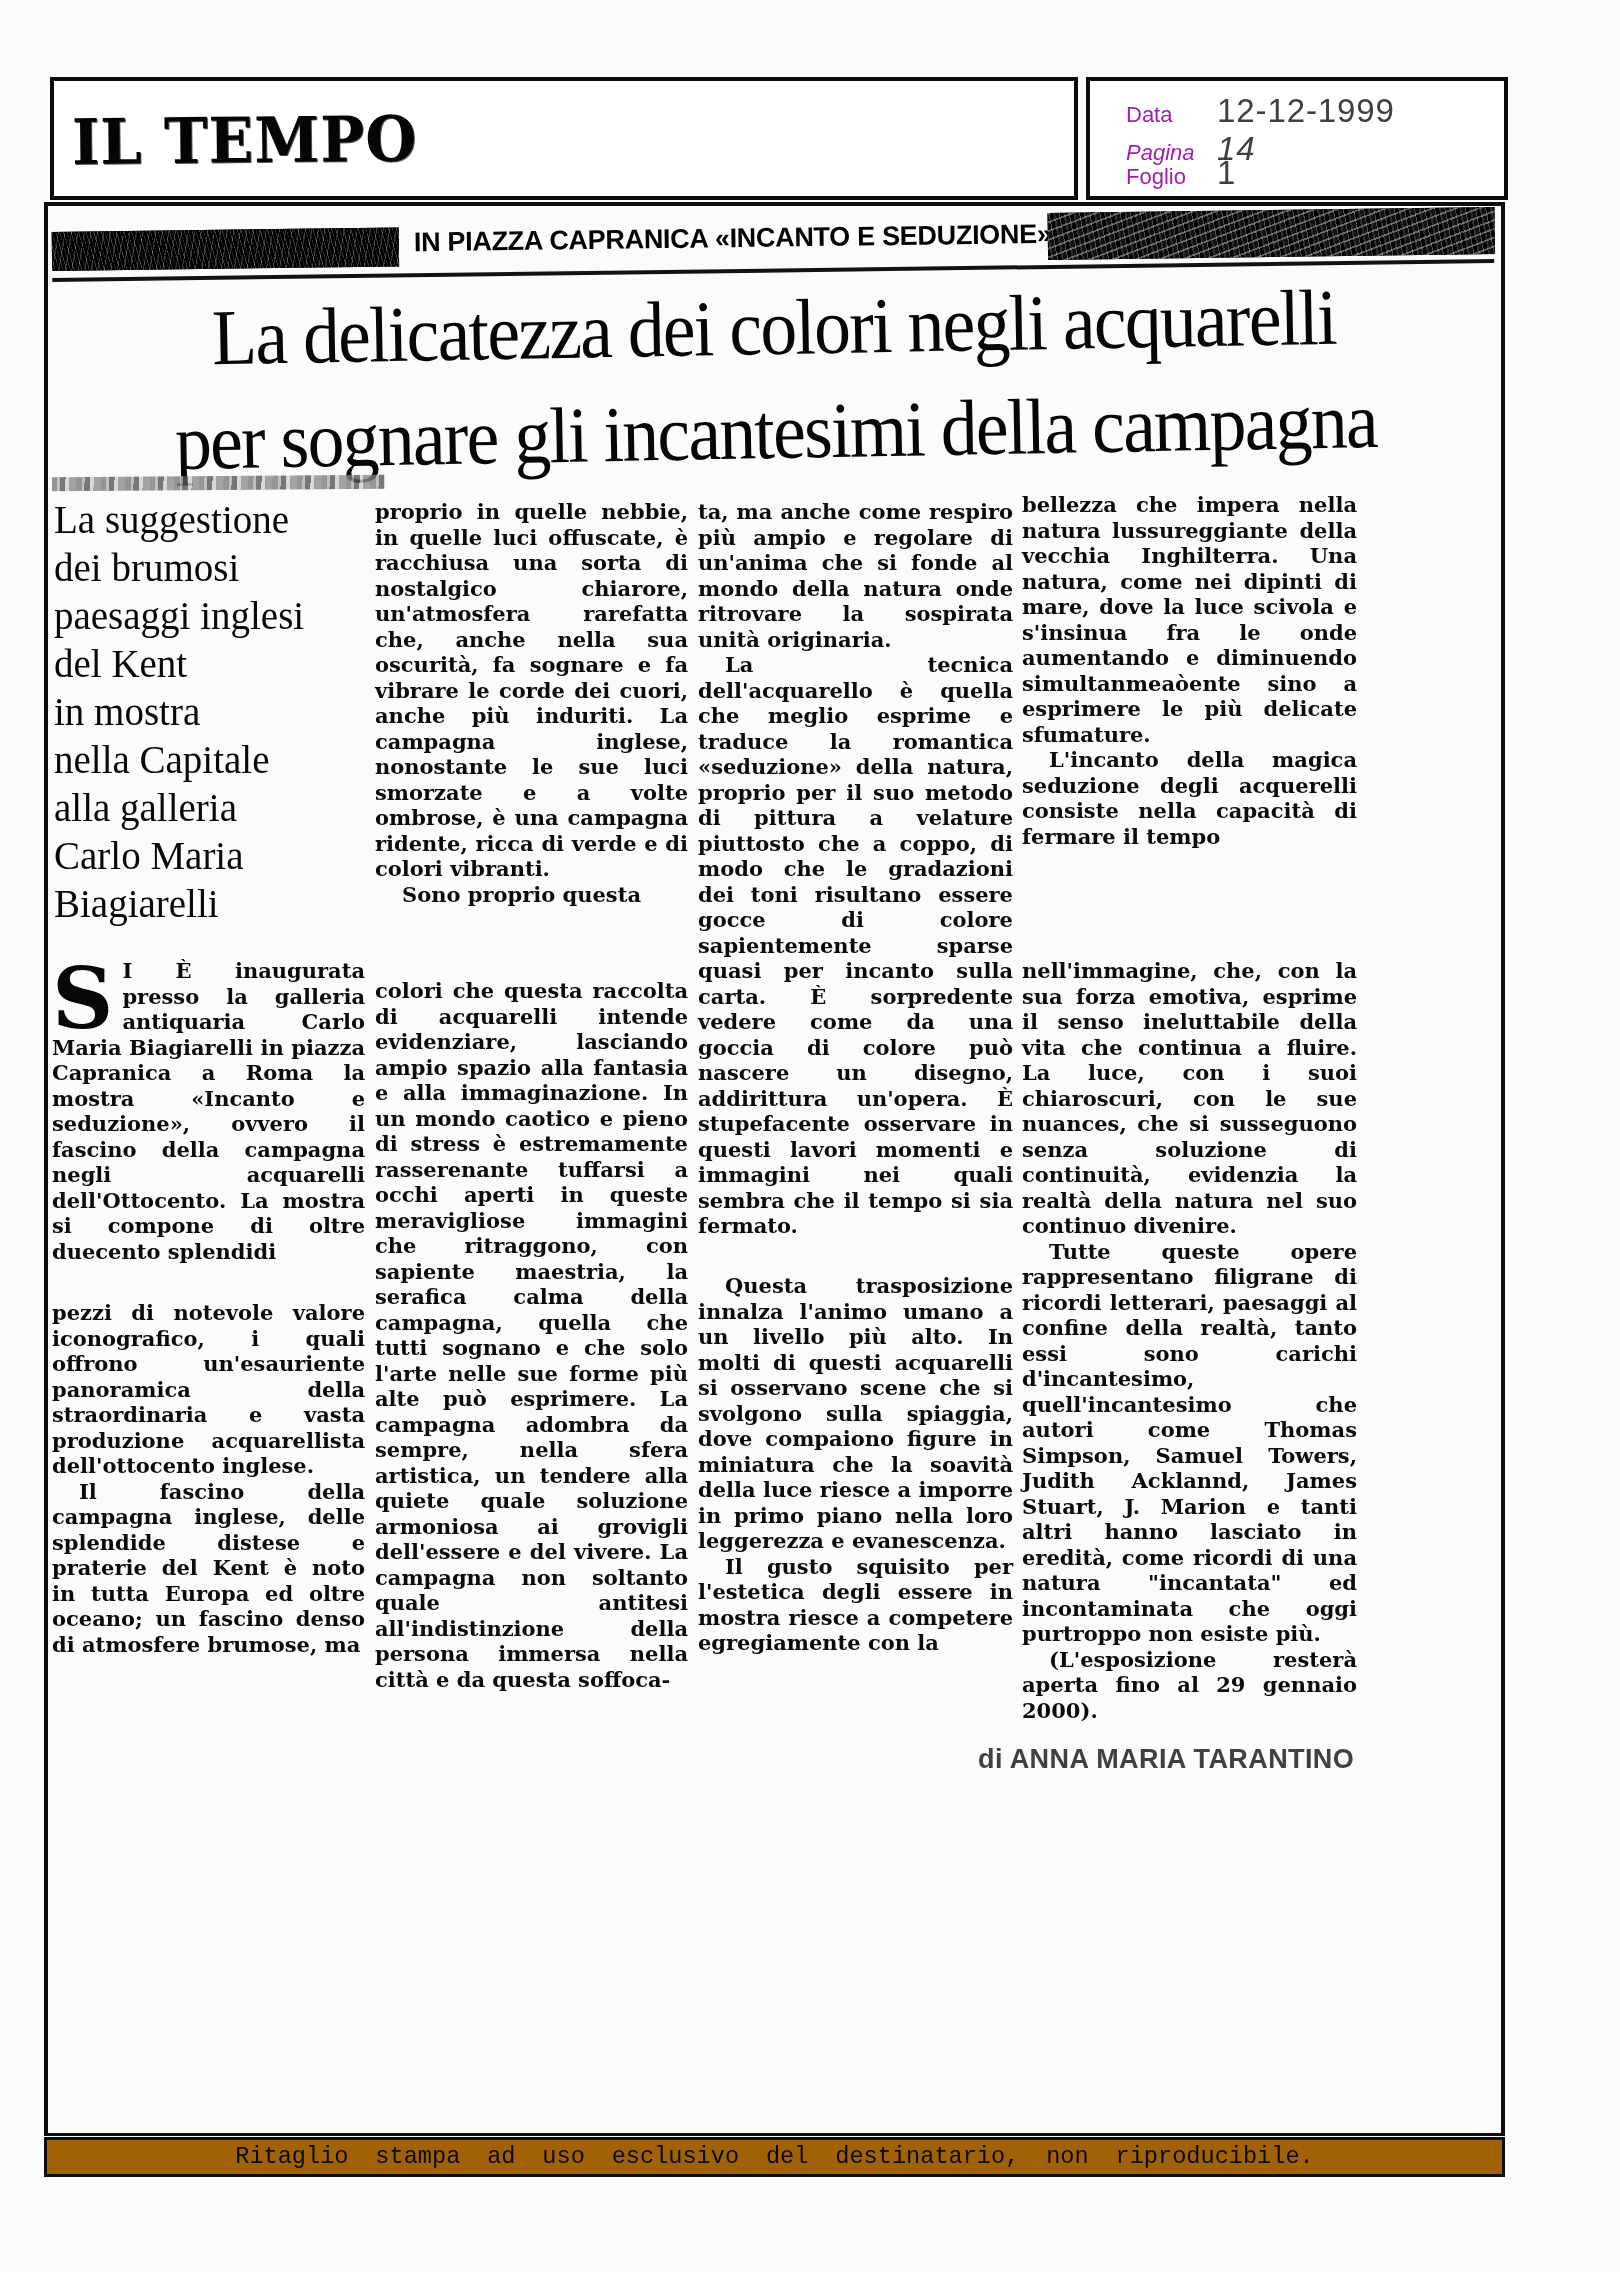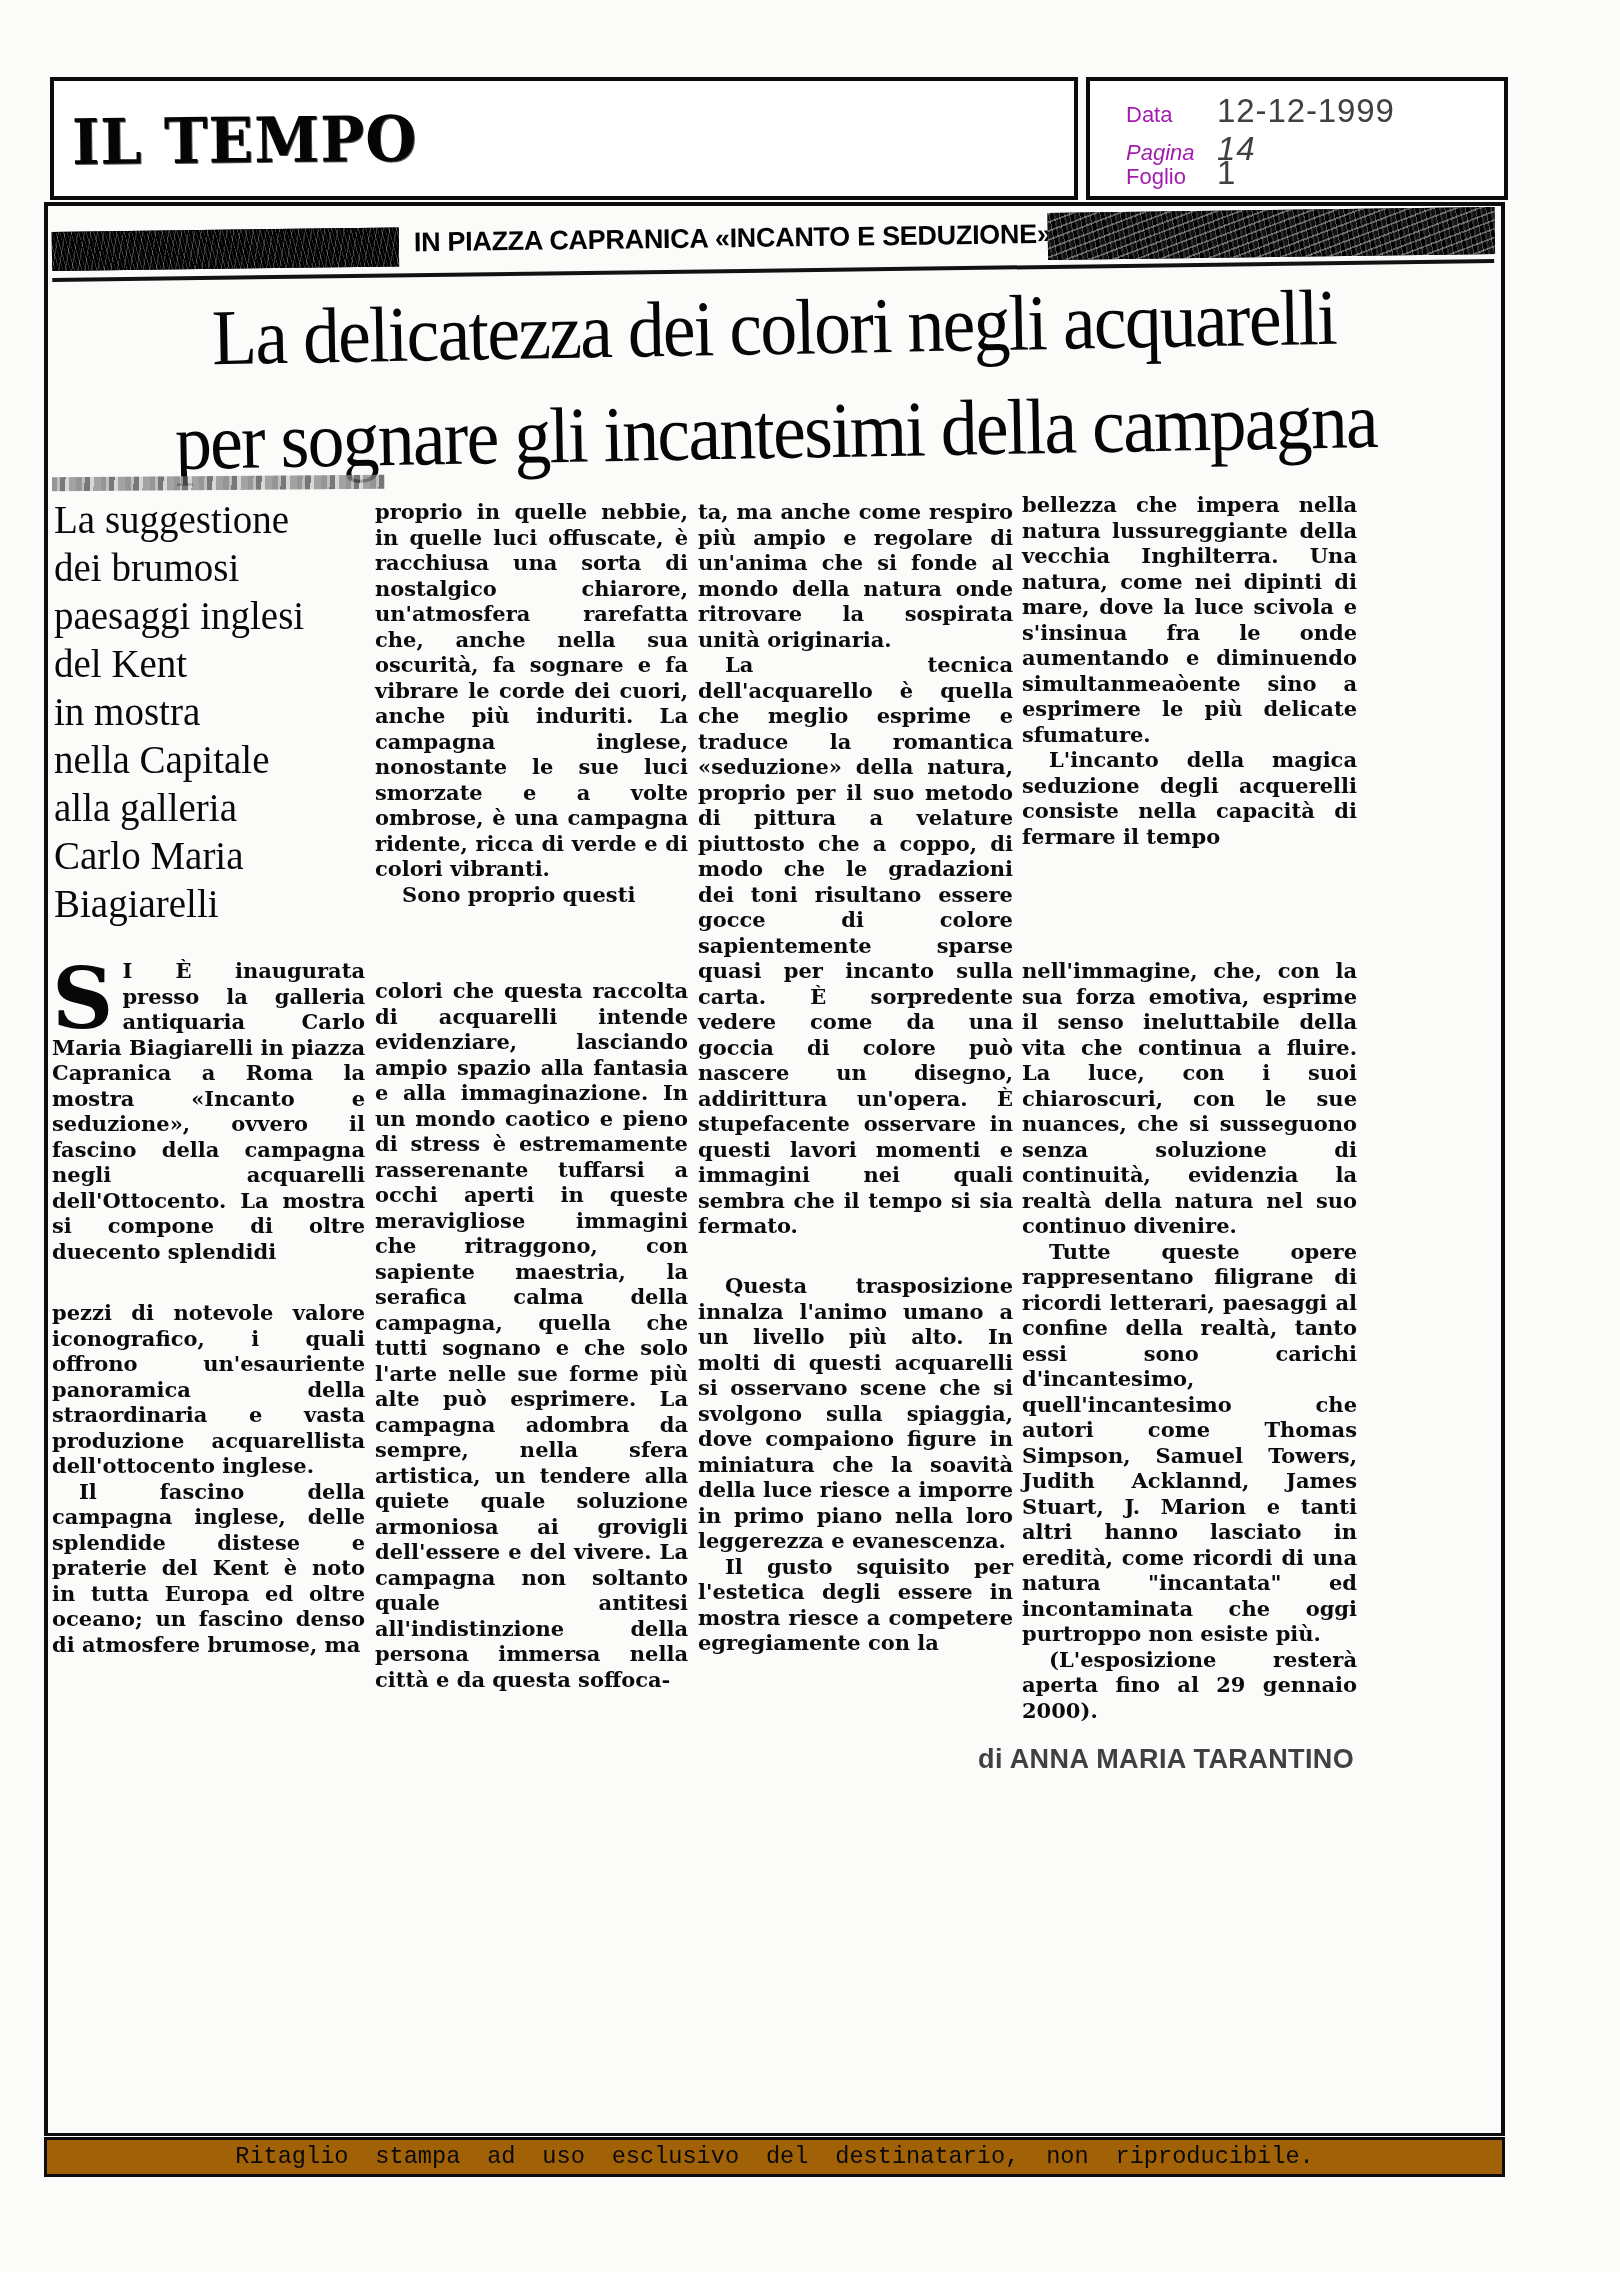--- a/index.html
+++ b/index.html
@@ -134,21 +134,21 @@
   <div class="colblock c1a">
     <p><span class="dropcap">S</span><span>I È inaugurata presso la galleria antiquaria Carlo Maria Biagiarelli in piazza Capranica a Roma la mostra «Incanto e seduzione», ovvero il fascino della campagna negli acquarelli dell'Ottocento. La mostra si compone di oltre duecento splendidi</span></p>
   </div>
   <div class="colblock c1b">
     <p>pezzi di notevole valore iconografico, i quali offrono un'esauriente panoramica della straordinaria e vasta produzione acquarellista dell'ottocento inglese.</p>
     <p class="ind">Il fascino della campagna inglese, delle splendide distese e praterie del Kent è noto in tutta Europa ed oltre oceano; un fascino denso di atmosfere brumose, ma</p>
   </div>
 
   <div class="colblock c2a">
     <p>proprio in quelle nebbie, in quelle luci offuscate, è racchiusa una sorta di nostalgico chiarore, un'atmosfera rarefatta che, anche nella sua oscurità, fa sognare e fa vibrare le corde dei cuori, anche più induriti. La campagna inglese, nonostante le sue luci smorzate e a volte ombrose, è una campagna ridente, ricca di verde e di colori vibranti.</p>
-    <p class="ind">Sono proprio questi</p>
+    <p class="ind">Sono proprio questa</p>
   </div>
   <div class="colblock c2b">
     <p>colori che questa raccolta di acquarelli intende evidenziare, lasciando ampio spazio alla fantasia e alla immaginazione. In un mondo caotico e pieno di stress è estremamente rasserenante tuffarsi a occhi aperti in queste meravigliose immagini che ritraggono, con sapiente maestria, la serafica calma della campagna, quella che tutti sognano e che solo l'arte nelle sue forme più alte può esprimere. La campagna adombra da sempre, nella sfera artistica, un tendere alla quiete quale soluzione armoniosa ai grovigli dell'essere e del vivere. La campagna non soltanto quale antitesi all'indistinzione della persona immersa nella città e da questa soffoca-</p>
   </div>
 
   <div class="colblock c3a">
     <p>ta, ma anche come respiro più ampio e regolare di un'anima che si fonde al mondo della natura onde ritrovare la sospirata unità originaria.</p>
     <p class="ind">La tecnica dell'acquarello è quella che meglio esprime e traduce la romantica «seduzione» della natura, proprio per il suo metodo di pittura a velature piuttosto che a coppo, di modo che le gradazioni dei toni risultano essere gocce di colore sapientemente sparse quasi per incanto sulla carta. È sorpredente vedere come da una goccia di colore può nascere un disegno, addirittura un'opera. È stupefacente osservare in questi lavori momenti e immagini nei quali sembra che il tempo si sia fermato.</p>
   </div>
   <div class="colblock c3b">

